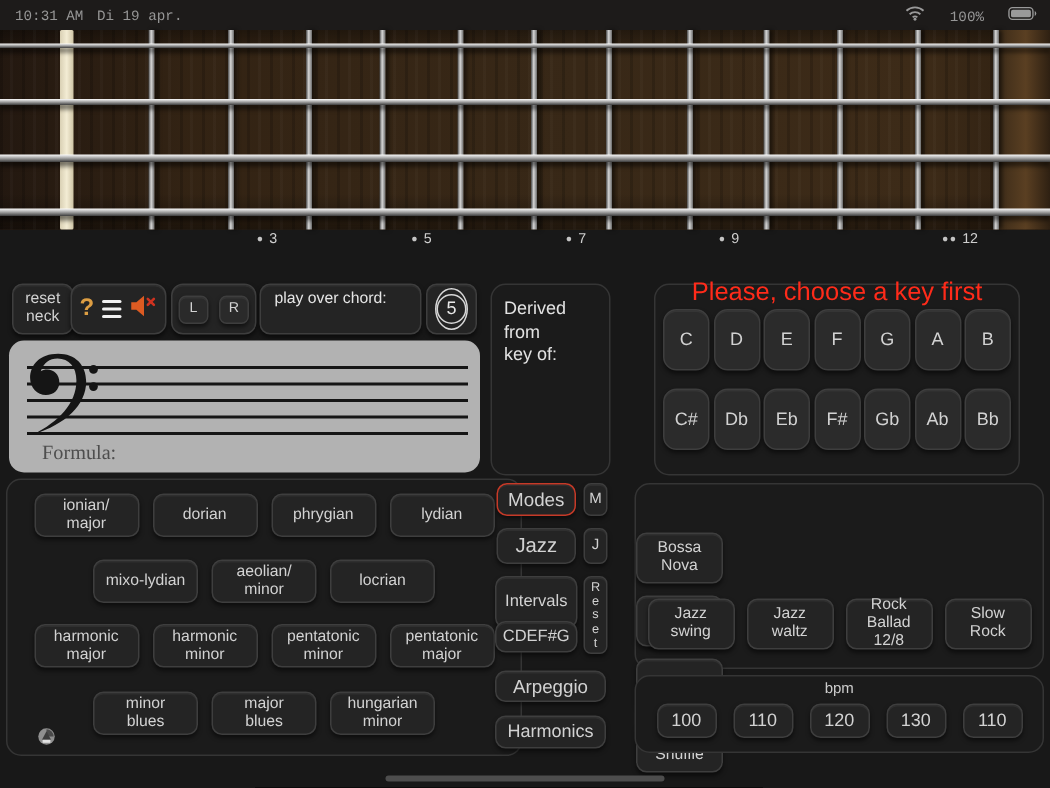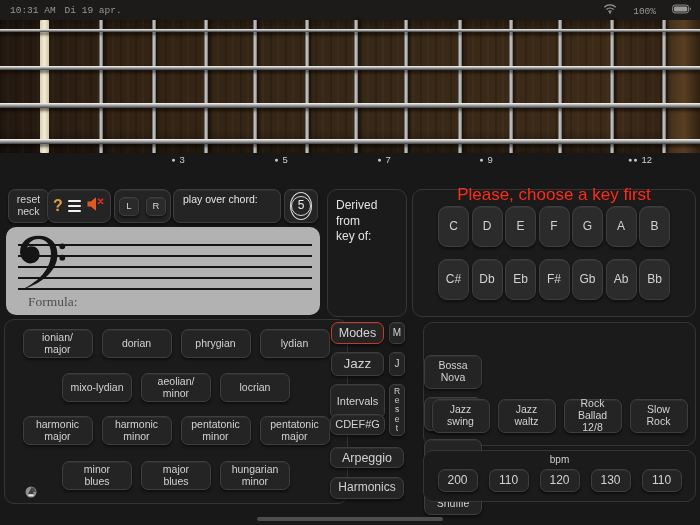--- a/index.html
+++ b/index.html
@@ -55,21 +55,21 @@
   .play-over{left:173px;top:189px;width:108px;height:34px;align-items:flex-start;justify-content:flex-start;
     padding:4px 0 0 9px;font-size:10.5px;color:#e6e6e6;}
   .chord5{left:284px;top:189px;width:34px;height:34px;}
   .ring-outer{width:26px;height:26px;border:1.4px solid #d8d8d8;border-radius:50%;
     display:flex;align-items:center;justify-content:center;}
   .ring-inner{width:18px;height:18px;border:1.3px solid #d8d8d8;border-radius:50%;
     display:flex;align-items:center;justify-content:center;font-size:12px;color:#e8e8e8;}
   
   .derived-panel{left:327px;top:189px;width:80px;height:128px;}
   .derived-label{padding:8px 6px 0 8px;font-size:12px;color:#e2e2e2;white-space:pre-line;line-height:1.3;}
-  .key-panel{left:412px;top:189px;width:284px;height:128px;padding-left:23px;}
+  .key-panel{left:436px;top:189px;width:244px;height:128px;padding-left:23px;}
   .key-warning{position:absolute;left:0;right:0;top:-5px;text-align:center;font-size:17px;color:#ff2b1a;}
   .key-row{position:absolute;left:0;right:0;display:flex;justify-content:center;gap:2.5px;}
   .key-row.r1{top:16px;}
   .key-row.r2{top:69px;}
   .key-btn{position:static;width:31px;height:41px;border-radius:9px;font-size:12px;background:#2b2b2b;}
   
   .staff-panel{position:absolute;left:6px;top:227px;width:314px;height:88px;background:#b2b2b2;border-radius:10px;font-family:Liberation Serif, serif;}
   .staff-line{position:absolute;left:12px;right:8px;height:1.6px;background:#151515;}
   .formula{position:absolute;left:22px;bottom:5px;font-size:13.5px;color:#4e4e4e;}
   .clef{position:absolute;left:10px;top:5px;}
@@ -325,21 +325,21 @@
         <button class="btn rhythm-btn">Jazz waltz</button>
         <button class="btn rhythm-btn">Rock
 Ballad 12/8</button>
         <button class="btn rhythm-btn">Slow Rock</button>
       </div>
   </div>
 
   <div class="panel bpm-panel">
     <div class="bpm-label">bpm</div>
     <div class="bpm-row" id="bpmRow">
-        <button class="btn bpm-btn">200</button>
+        <button class="btn bpm-btn">100</button>
         <button class="btn bpm-btn">110</button>
         <button class="btn bpm-btn">120</button>
         <button class="btn bpm-btn">130</button>
         <button class="btn bpm-btn">110</button>
       </div>
   </div>
 
   <div class="home-indicator"></div>
 </div>
 

